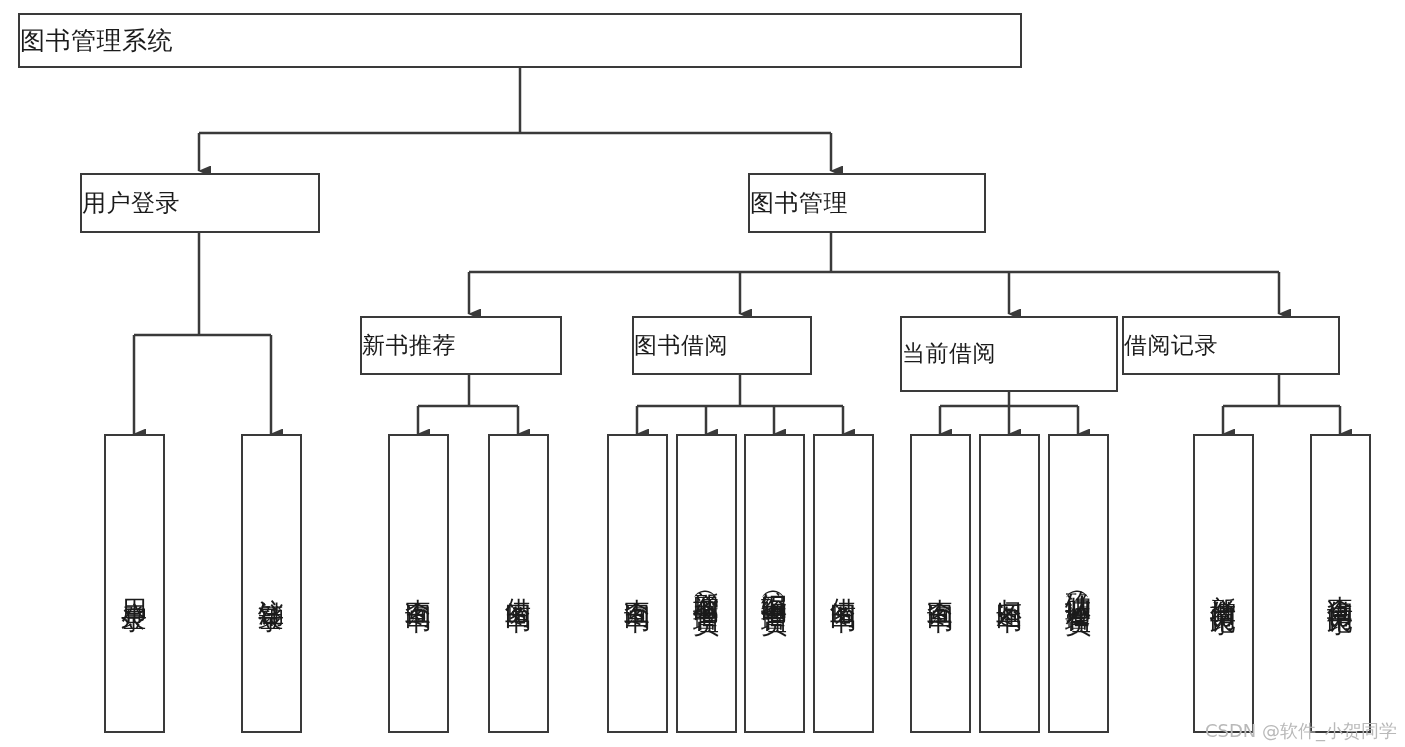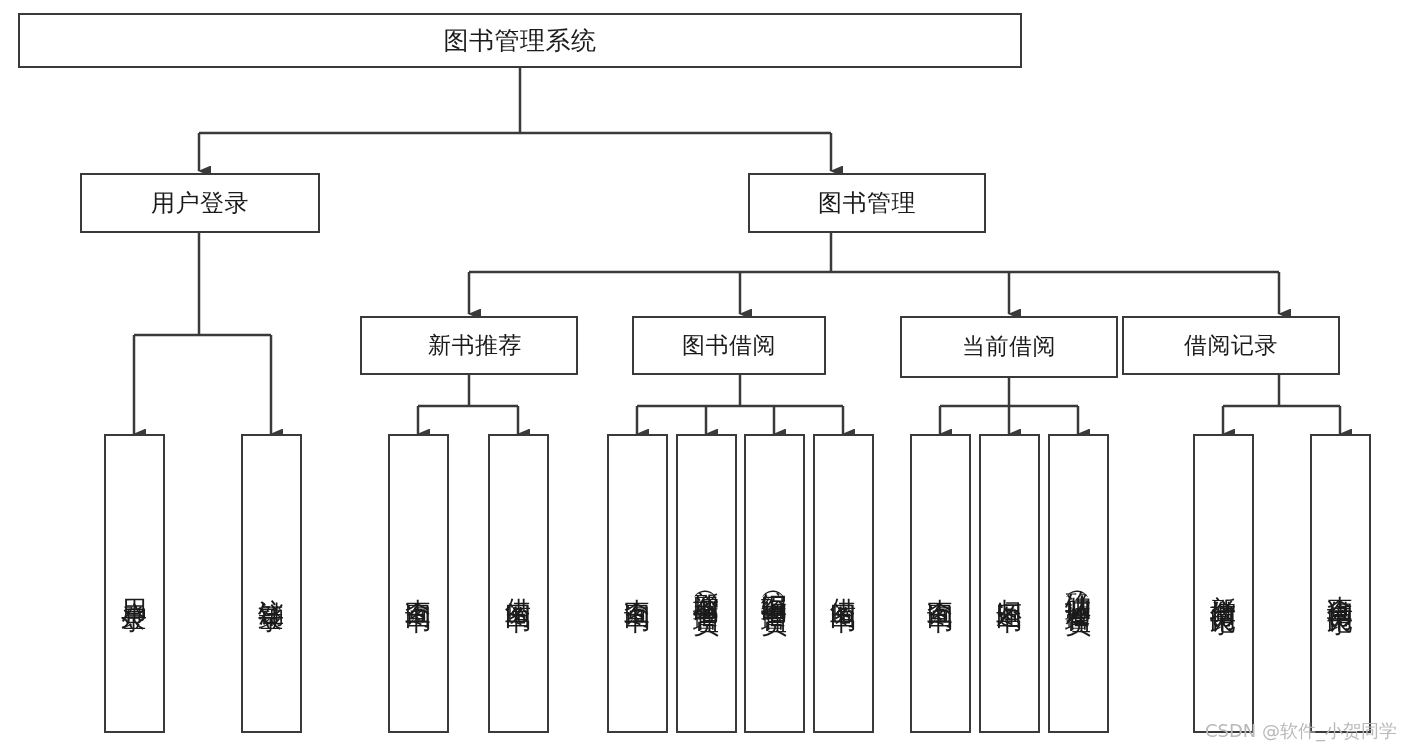--- a/index.html
+++ b/index.html
@@ -26,21 +26,21 @@
     height: 747px;
     pointer-events: none;
   }
   .node {
     position: absolute;
     box-sizing: border-box;
     background: #ffffff;
     border: 2px solid #3a3a3a;
     display: flex;
     align-items: center;
-    justify-content: center;
+    justify-content: flex-start;
     z-index: 2;
   }
   .node .lbl {
     color: #1b1b1b;
     line-height: 1.12;
     text-align: center;
     letter-spacing: 0.5px;
   }
   .node.root .lbl {
     font-size: 25px;
@@ -137,27 +137,27 @@
     <span class="lbl">图书管理系统</span>
   </div>
 
   <div class="node lvl1" style="left:80px; top:173px; width:240px; height:60px;">
     <span class="lbl">用户登录</span>
   </div>
   <div class="node lvl1" style="left:712px; top:173px; width:238px; height:60px;margin-left:36px;">
     <span class="lbl">图书管理</span>
   </div>
 
-  <div class="node lvl2" style="left:360px; top:316px; width:218px; height:59px;padding-left:12px;">
+  <div class="node lvl2" style="left:360px; top:316px; width:202px; height:59px;">
     <span class="lbl">新书推荐</span>
   </div>
-  <div class="node lvl2" style="left:632px; top:316px; width:194px; height:59px;">
+  <div class="node lvl2" style="left:632px; top:316px; width:180px; height:59px;">
     <span class="lbl">图书借阅</span>
   </div>
-  <div class="node lvl2" style="left:900px; top:316px; width:218px; height:62px;">
+  <div class="node lvl2" style="left:900px; top:316px; width:218px; height:76px;">
     <span class="lbl">当前借阅</span>
   </div>
   <div class="node lvl2" style="left:1122px; top:316px; width:218px; height:59px;">
     <span class="lbl">借阅记录</span>
   </div>
 
   <div class="node leaf" style="left:104px; top:434px; width:61px; height:299px;">
     <span class="lbl">用户登录</span>
   </div>
   <div class="node leaf" style="left:241px; top:434px; width:61px; height:299px;">

